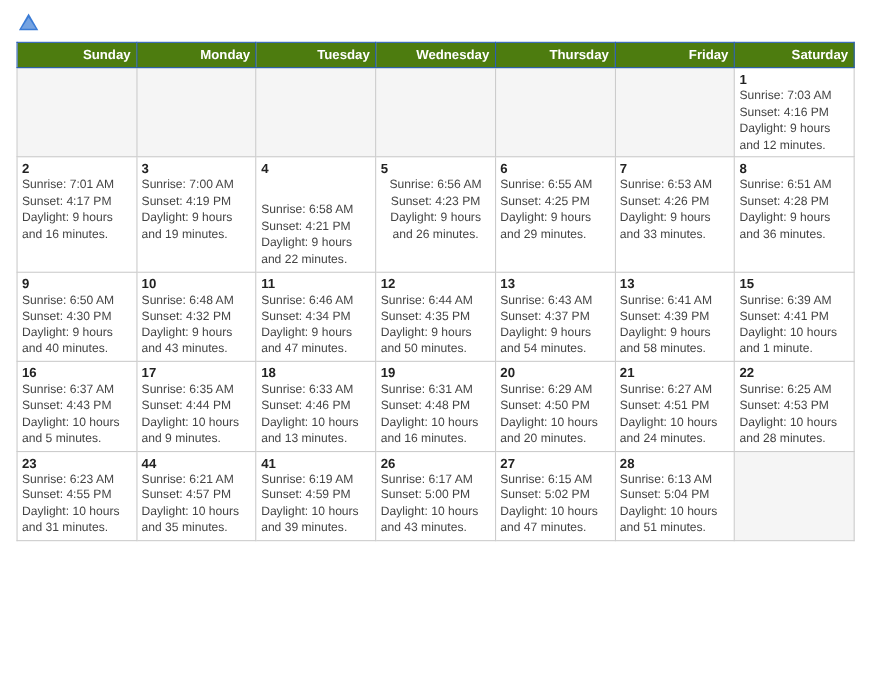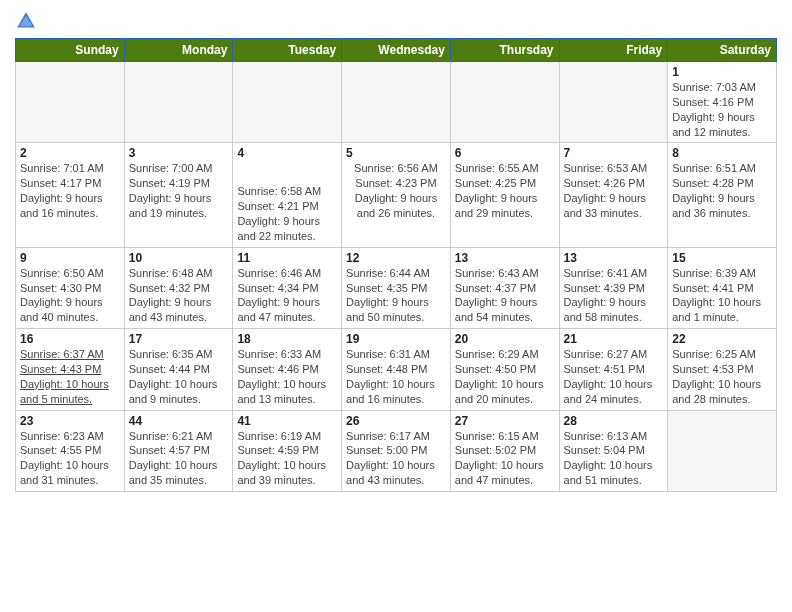--- a/index.html
+++ b/index.html
@@ -223,21 +223,21 @@
           <td>
             <span class="day-num">15</span>
             <div class="day-info" style="white-space: pre-line;">Sunrise: 6:39 AM
 Sunset: 4:41 PM
 Daylight: 10 hours and 1 minute.</div>
           </td>
         </tr>
         <tr>
           <td>
             <span class="day-num">16</span>
-            <div class="day-info" style="white-space: pre-line; text-decoration: underline;">Sunrise: 6:37 AM
+            <div class="day-info" style="white-space: pre-line;">Sunrise: 6:37 AM
 Sunset: 4:43 PM
 Daylight: 10 hours and 5 minutes.</div>
           </td>
           <td>
             <span class="day-num">17</span>
             <div class="day-info" style="white-space: pre-line;">Sunrise: 6:35 AM
 Sunset: 4:44 PM
 Daylight: 10 hours and 9 minutes.</div>
           </td>
           <td>

